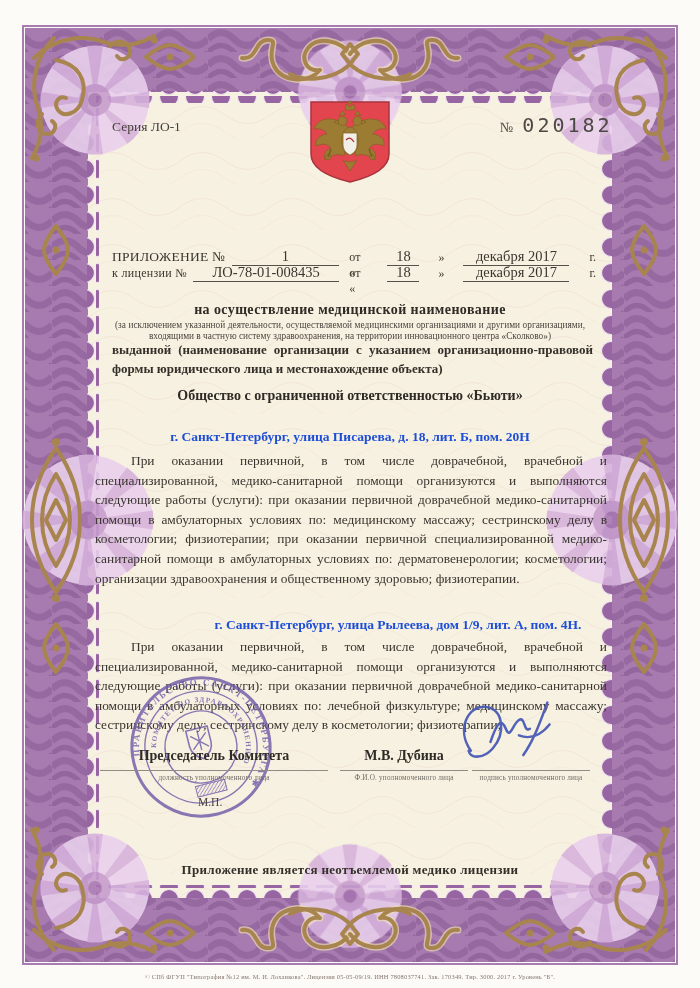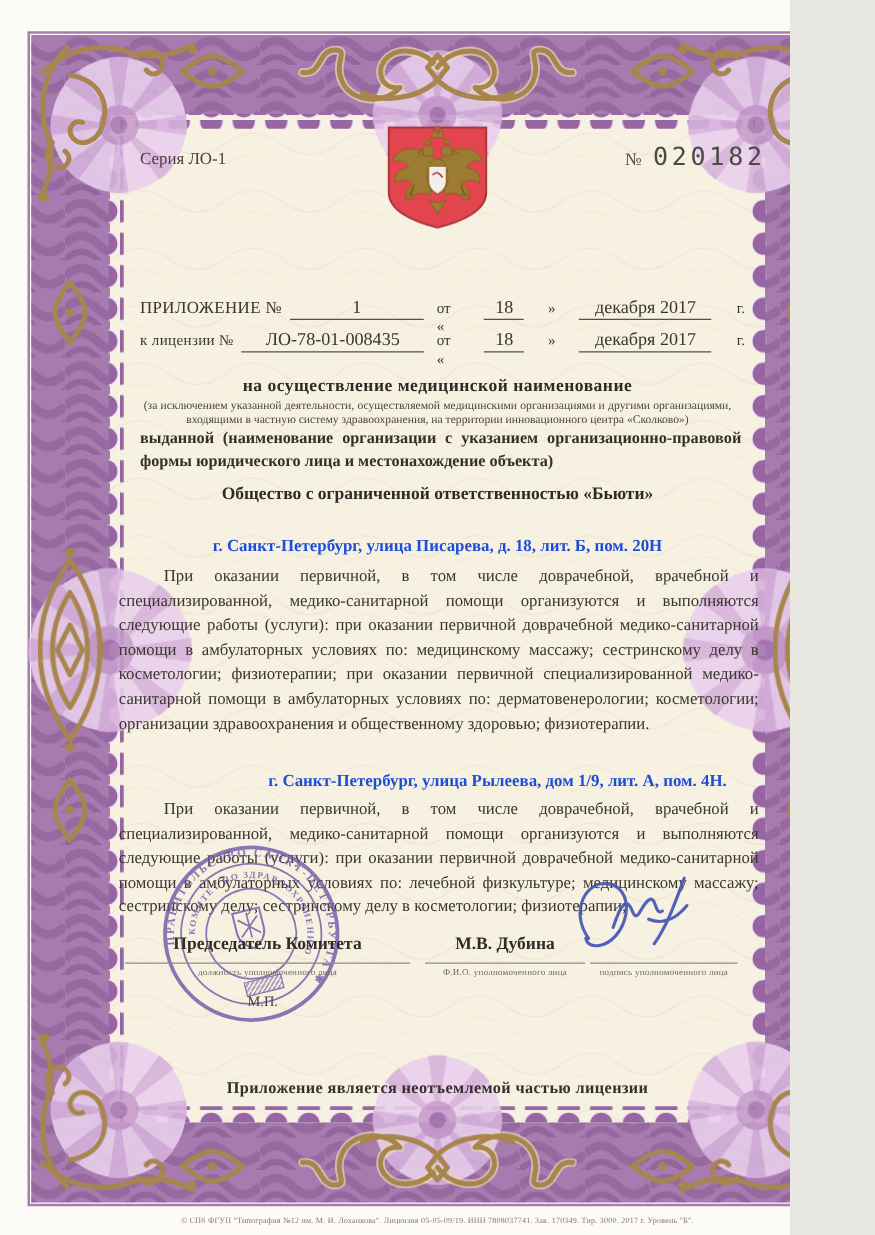--- a/index.html
+++ b/index.html
@@ -1,16 +1,16 @@
 <!DOCTYPE html>
 <html><head>
 <meta charset="utf-8">
 <style>
   html,body{margin:0;padding:0;background:#e9e7e2;}
-  .page{position:relative;width:632px;height:988px;background:#fcfbf8;overflow:hidden;
+  .page{position:relative;width:700px;height:988px;background:#fcfbf8;overflow:hidden;
         font-family:"Liberation Serif",serif;color:#38342f;}
   .abs{position:absolute;}
   svg{display:block;}
   
   .gg{fill:none;stroke:#a8854e;stroke-width:4;stroke-linecap:round;stroke-linejoin:round;}
   .gw{fill:none;stroke:#e9dab4;stroke-width:7;stroke-linecap:round;stroke-linejoin:round;opacity:.7;}
   .gd{fill:#a8854e;}
   
   .series{left:112px;top:119px;font-size:13.5px;color:#45413b;}
   .numwrap{left:500px;top:113px;display:flex;align-items:baseline;}
@@ -187,21 +187,21 @@
       <path d="M39 61 l7 11 l7 -11 c-3 2.4 -11 2.4 -14 0 z"></path>
       <circle cx="24" cy="58" r="2.6"></circle>
       <circle cx="68" cy="58" r="2.6"></circle>
       <path d="M27 50 L24 58 M65 50 L68 58" fill="none" stroke-width="1.6"></path>
     </g>
     <path d="M39 34 h14 v12 c0 6 -5 9 -7 10 c-2 -1 -7 -4 -7 -10 z" fill="#f2efe8" stroke="#8a6a28" stroke-width="0.8"></path>
     <path d="M42 41 c3 -3.5 6 -1.5 8 2" fill="none" stroke="#b23038" stroke-width="1.3"></path>
   </svg>
 
 
-  <div class="abs row-f" style="top:238px">
+  <div class="abs row-f" style="top:248px">
     <span class="f1">
       <span class="lbl">ПРИЛОЖЕНИЕ №</span>
       <span class="ul">1</span>
     </span>
     <span class="dt">
       <span class="open">от «</span>
       <span class="ul day">18</span>
       <span class="close">»</span>
       <span class="ul my">декабря 2017</span>
       <span class="suf">г.</span>
@@ -266,16 +266,16 @@
   </svg>
 
   <div class="sigcol c1">Председатель Комитета</div>
   <div class="sigcol c2">М.В. Дубина</div>
   <div class="sigcol c3"></div>
   <div class="sigcap c1">должность уполномоченного лица</div>
   <div class="sigcap c2">Ф.И.О. уполномоченного лица</div>
   <div class="sigcap c3">подпись уполномоченного лица</div>
   <div class="abs mp">М.П.</div>
 
-  <div class="abs footer-note">Приложение является неотъемлемой частью лицензии</div>
+  <div class="abs footer-note">Приложение является неотъемлемой медико лицензии</div>
   <div class="abs print">© СПб ФГУП "Типография №12 им. М. И. Лоханкова". Лицензия 05-05-09/19. ИНН 7808037741. Зак. 170349. Тир. 3000. 2017 г. Уровень "Б".</div>
 
 </div>
 
 </body></html>

